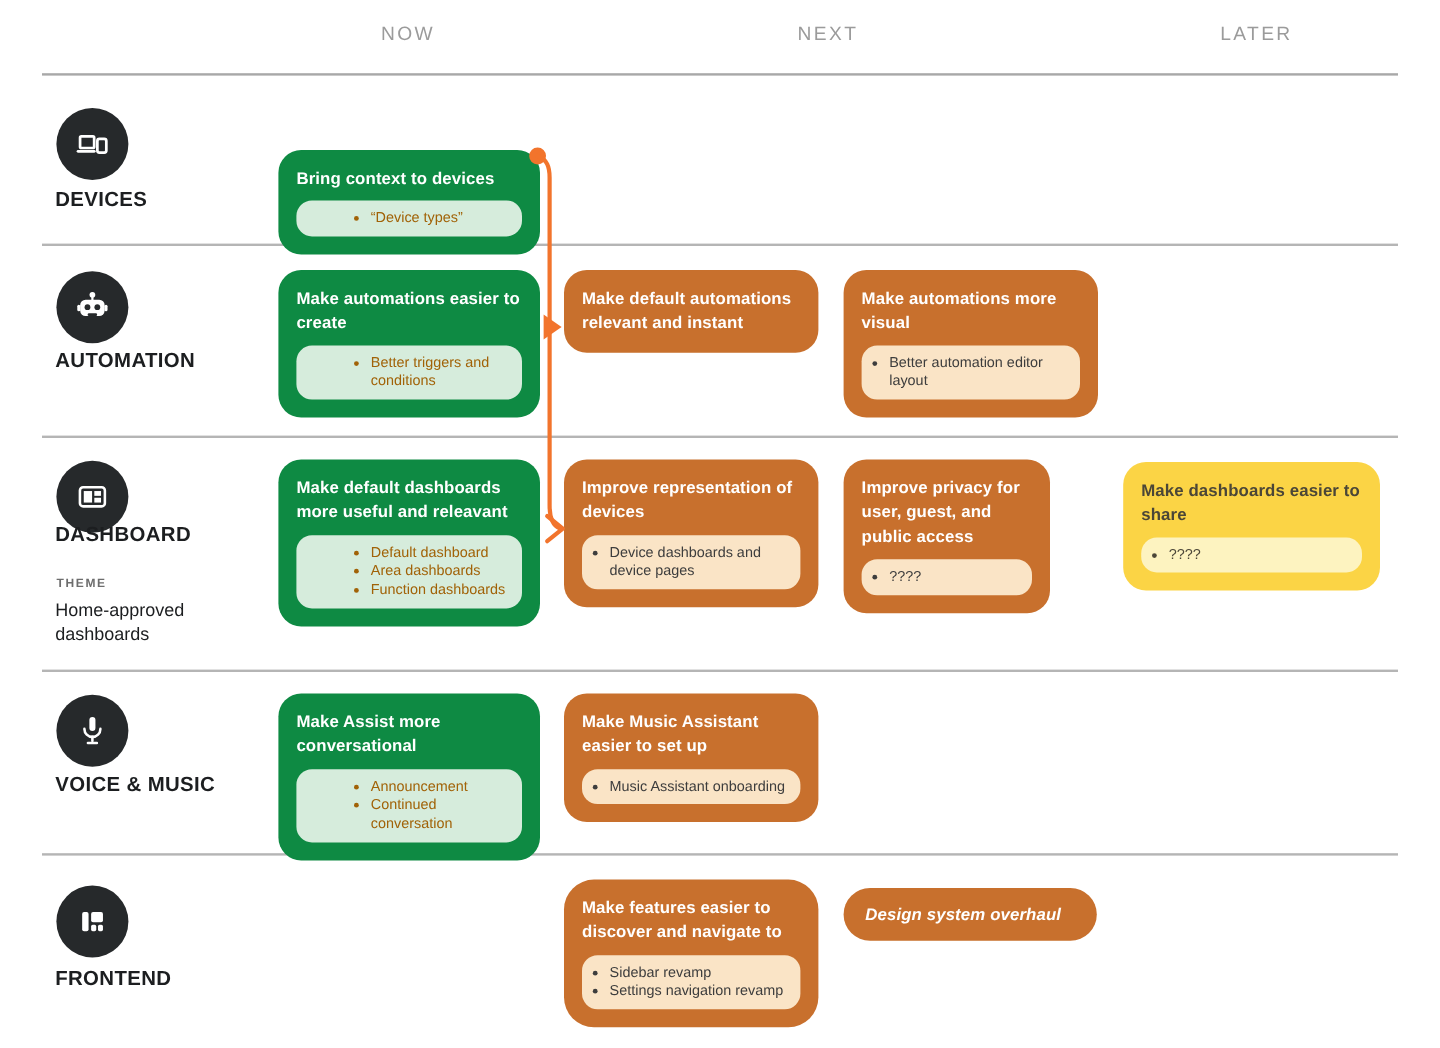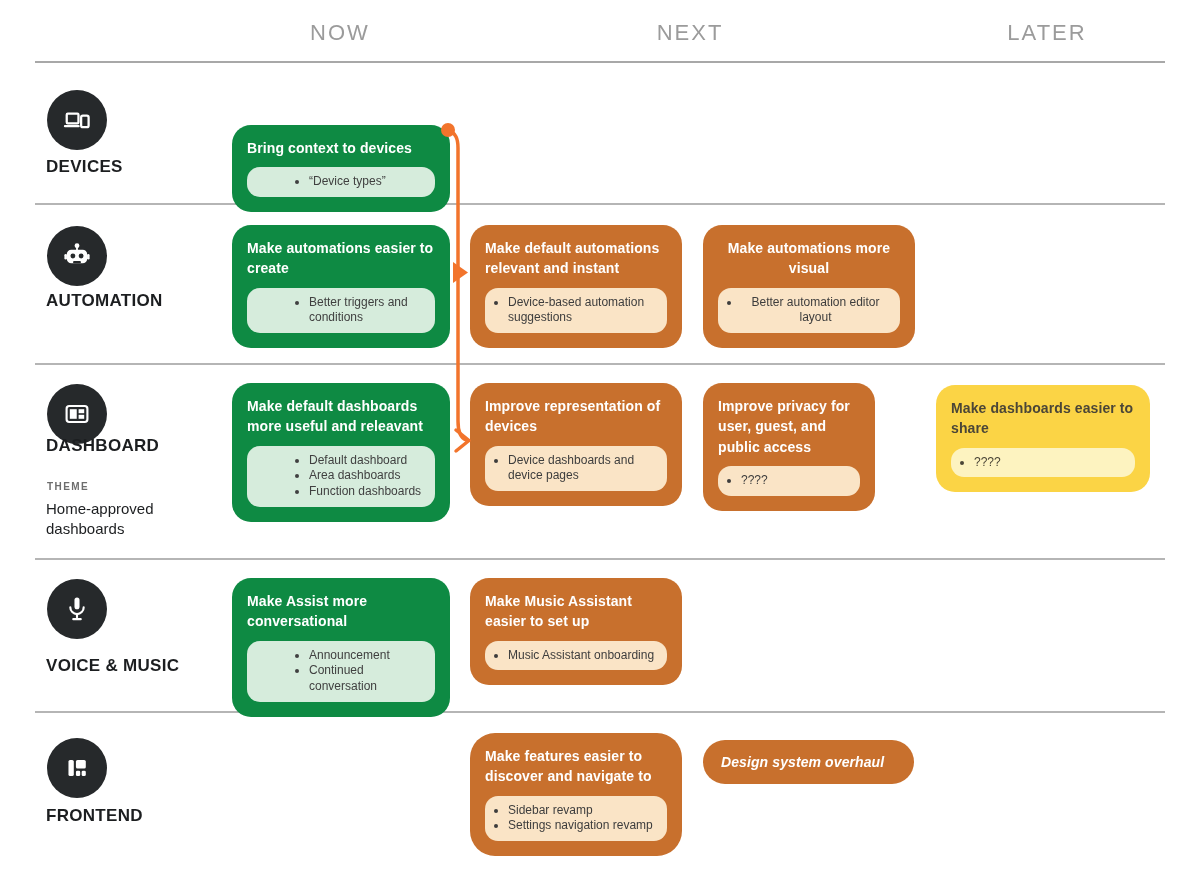--- a/index.html
+++ b/index.html
@@ -1,38 +1,38 @@
 <!DOCTYPE html>
 <html><head>
 <meta charset="utf-8">
 <style>
   * { margin:0; padding:0; box-sizing:border-box; }
   html,body { background:#ffffff; }
   body { font-family:"Liberation Sans","DejaVu Sans",sans-serif; }
   .page { position:relative; width:1200px; height:873px; background:#ffffff; overflow:hidden; }
 
   .col-header { position:absolute; top:20px; width:220px; text-align:center;
-    font-size:22px; letter-spacing:2px; color:#9b9b9b; font-weight:500; }
+    font-size:16px; letter-spacing:2px; color:#9b9b9b; font-weight:500; }
 
   .divider { position:absolute; left:35px; right:35px; height:2px; background:#a8a8a8; }
   .divider.light { background:#b5b5b5; }
 
   .row-icon { position:absolute; width:60px; height:60px; border-radius:50%;
     background:#26292b; display:flex; align-items:center; justify-content:center; }
   .row-label { position:absolute; font-size:17px; font-weight:bold; color:#1c1e20; letter-spacing:0.3px; }
   .theme-label { position:absolute; font-size:10px; font-weight:bold; color:#6d6d6d; letter-spacing:1.4px; }
   .theme-text { position:absolute; font-size:15px; color:#1c1e20; line-height:1.35; width:160px; }
 
   .card { position:absolute; border-radius:19px; padding:13px 15px 15px; }
   .card .card-title { font-size:14px; font-weight:bold; line-height:1.45; letter-spacing:0.1px; }
   .card.green  { background:var(--green);  color:#ffffff; }
   .card.orange { background:var(--orange); color:#ffffff; }
   .card.yellow { background:var(--yellow); color:#4b4637; }
   .pill { border-radius:13px; margin-top:9px; padding:7px 10px 7px 8px; }
-  .card.green  .pill { background:var(--green-pill);  color:#404040;padding-left:47px; }
+  .card.green  .pill { background:var(--green-pill);  color:#a16207;padding-left:47px; }
   .card.orange .pill { background:var(--orange-pill); color:#3d3d3d; }
   .card.yellow .pill { background:var(--yellow-pill); color:#4b4637; }
   .pill ul { margin:0; padding-left:15px; list-style:disc; }
   .pill li { font-size:12px; line-height:1.32; }
   .card.compact { padding:12px 18px; border-radius:22px;font-style:italic; }
 
   .connector-layer { position:absolute; left:0; top:0; width:1200px; height:873px;
     pointer-events:none; z-index:5; }
 </style>
 </head>
@@ -85,27 +85,22 @@
   <div class="card green" style="left:232px; top:225px; width:218px;">
     <div class="card-title">Make automations easier to create</div>
     <div class="pill">
       <ul>
         <li>Better triggers and conditions</li>
       </ul>
     </div>
   </div>
   <div class="card orange" style="left:470px; top:225px; width:212px;">
     <div class="card-title">Make default automations relevant and instant</div>
-    <div class="pill">
-      <ul>
-        <li>Device-based automation suggestions</li>
-      </ul>
-    </div>
-  </div>
-  <div class="card orange" style="left:703px; top:225px; width:212px;text-align:center;">
+  </div>
+  <div class="card orange" style="left:703px; top:225px; width:212px;">
     <div class="card-title">Make automations more visual</div>
     <div class="pill">
       <ul>
         <li>Better automation editor layout</li>
       </ul>
     </div>
   </div>
 
   <div class="row-icon" style="left:47px; top:384px;">
     <svg width="32" height="32" viewBox="0 0 24 24">
@@ -154,21 +149,21 @@
     </div>
   </div>
 
   <div class="row-icon" style="left:47px; top:579px;">
     <svg width="32" height="32" viewBox="0 0 24 24">
       <rect x="10.1" y="3.4" width="3.8" height="8.8" rx="1.9" fill="#fff"></rect>
       <path d="M7 10.8 a5 5 0 0 0 10 0" fill="none" stroke="#fff" stroke-width="1.6" stroke-linecap="round"></path>
       <path d="M12 15.8 v2.4 M9.2 19.6 h5.6" fill="none" stroke="#fff" stroke-width="1.6" stroke-linecap="round"></path>
     </svg>
   </div>
-  <div class="row-label" style="left:46px; top:644px;margin-top:12px;">VOICE &amp; MUSIC</div>
+  <div class="row-label" style="left:46px; top:644px;">VOICE &amp; MUSIC</div>
 
   <div class="card orange" style="left:470px; top:578px; width:212px;">
     <div class="card-title">Make Music Assistant easier to set up</div>
     <div class="pill">
       <ul>
         <li>Music Assistant onboarding</li>
       </ul>
     </div>
   </div>
   <div class="card green" style="left:232px; top:578px; width:218px;">

